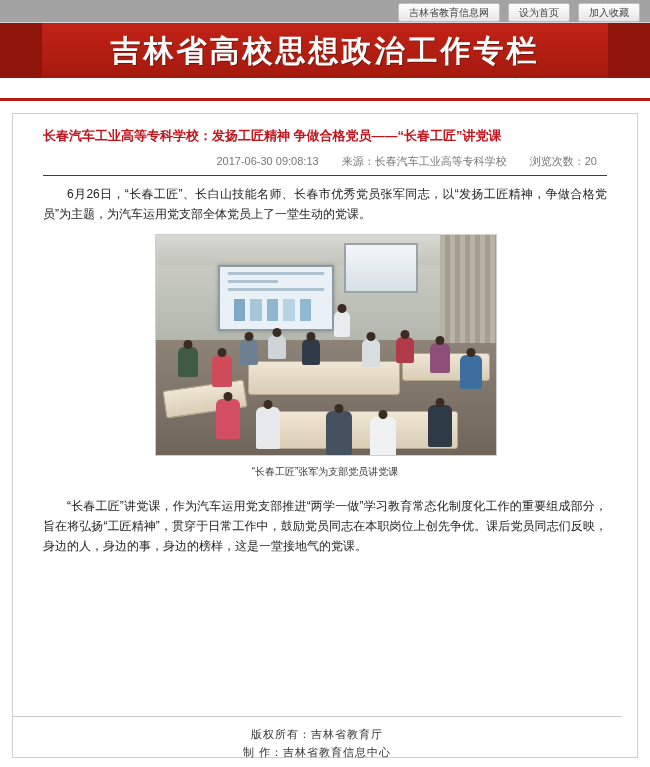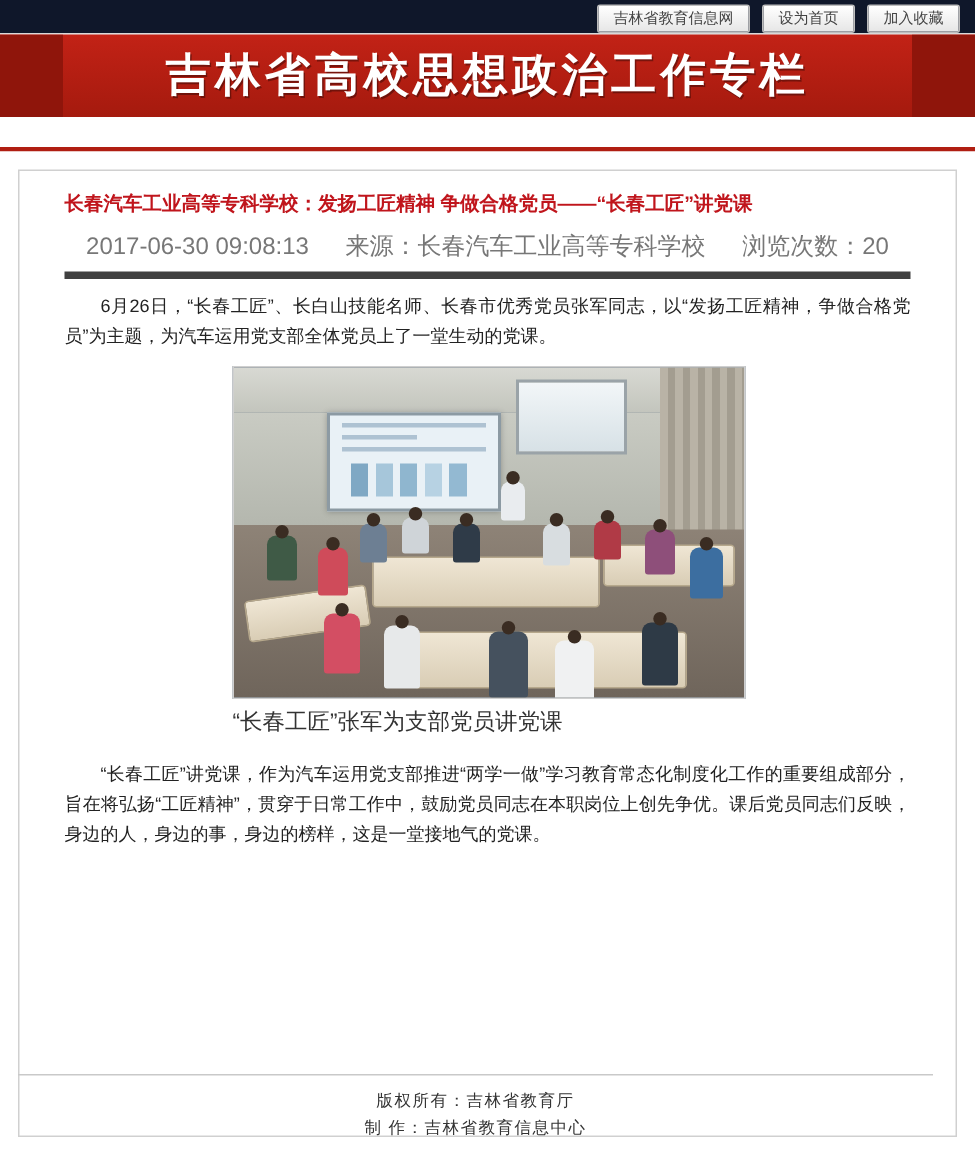--- a/index.html
+++ b/index.html
@@ -19,21 +19,21 @@
     position: relative;
     width: 650px;
     height: 767px;
     background: #ffffff;
     box-sizing: border-box;
   }
 
   
   .topbar {
     height: 22px;
-    background: #0f172a;
+    background: #a3a3a3;
     display: flex;
     align-items: center;
     justify-content: flex-end;
     padding: 3px 10px 0 0;
     box-sizing: border-box;
   }
   .topbar-btn {
     display: inline-block;
     margin-left: 8px;
     padding: 2px 10px;
@@ -120,24 +120,24 @@
   }
   .art-title {
     text-align: left;
     font-size: 13px;
     font-weight: bold;
     color: #c0151c;
     line-height: 20px;
   }
   .art-meta {
     margin-top: 8px;
-    text-align: center;
-    font-size: 16px;
+    text-align: right;
+    font-size: 11px;
     color: #777;
-    border-bottom: 5px solid #404040;
+    border-bottom: 1px solid #404040;
     padding-bottom: 6px;
   }
   .art-meta span { margin: 0 10px; }
 
   .art-body {
     margin-top: 8px;
     font-size: 12px;
     line-height: 20px;
     color: #222;
     text-align: justify;
@@ -211,22 +211,22 @@
     border-radius: 6px 6px 2px 2px;
   }
   .ph-person::after {
     content:"";
     position:absolute; left:50%; top:-7px; transform:translateX(-50%);
     width: 9px; height: 9px; border-radius: 50%;
     background:#3a2c22;
   }
   .photo-caption {
     margin-top: 6px;
-    text-align: left;
-    font-size: 15px;
+    text-align: center;
+    font-size: 10px;
     color: #333;
   }
 
   
   .footer {
     position: absolute;
     left: 12px;
     right: 28px;
     bottom: 6px;
     border-top: 1px solid #c9c9c9;

